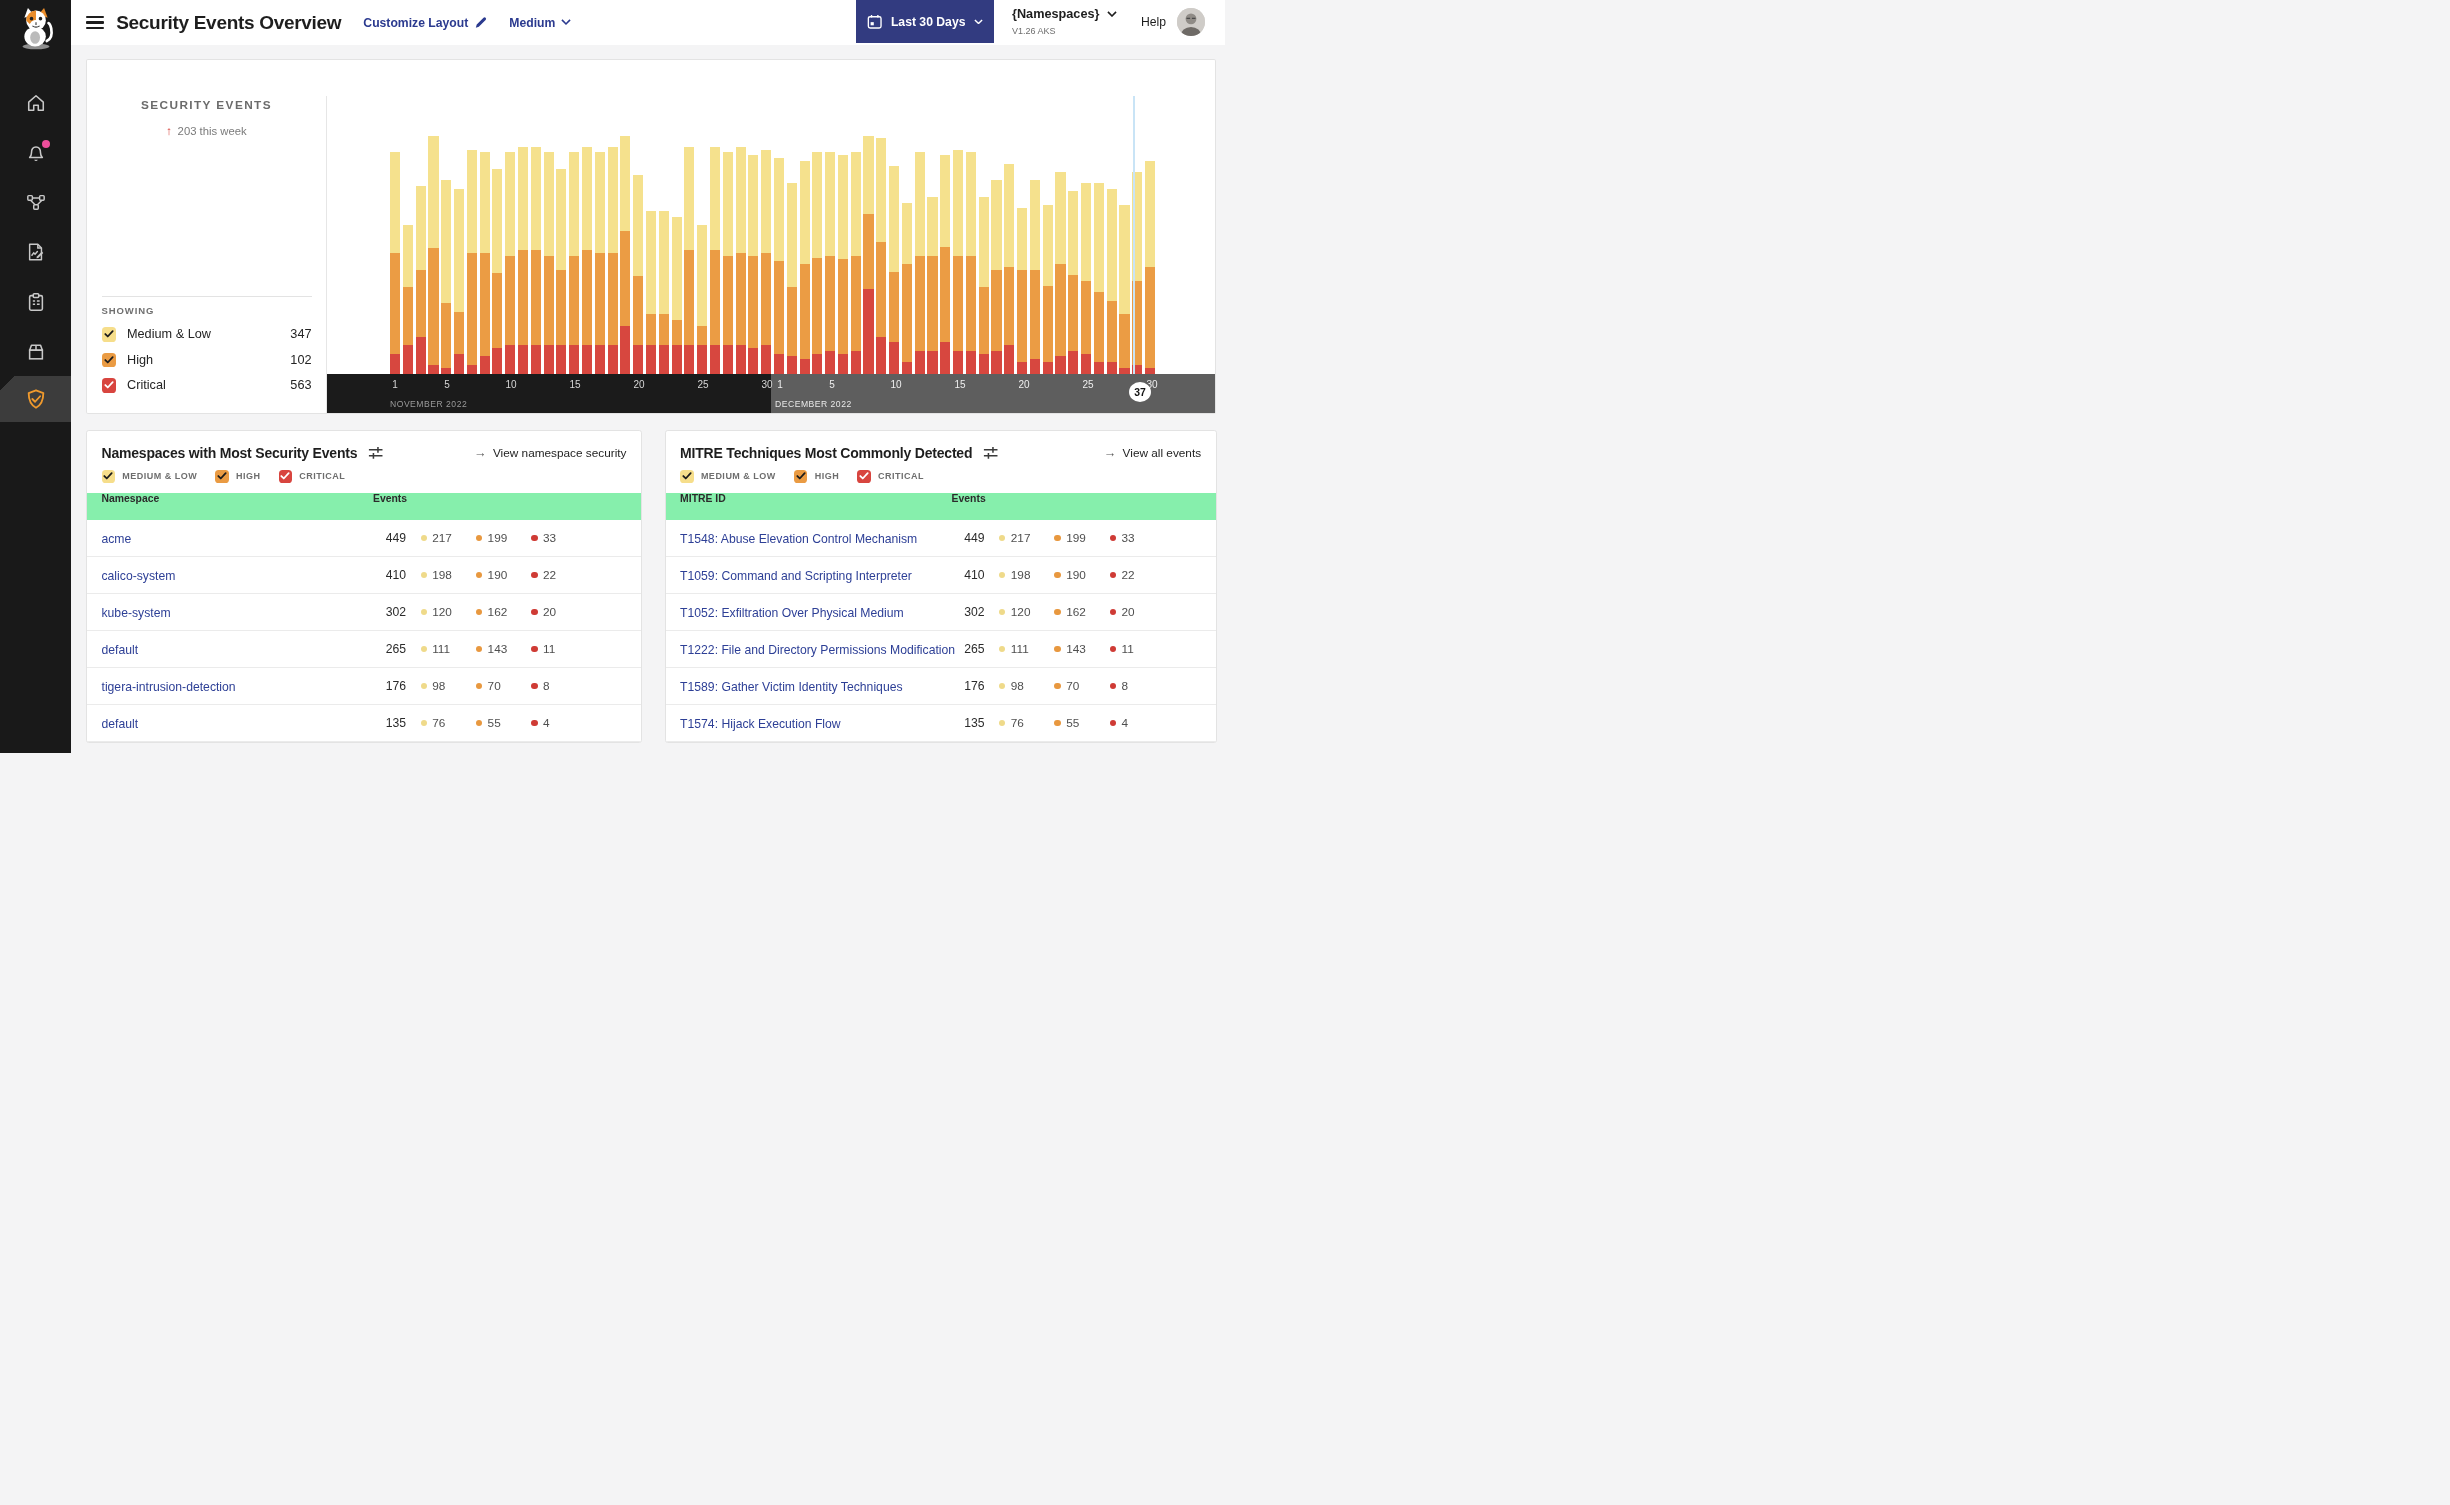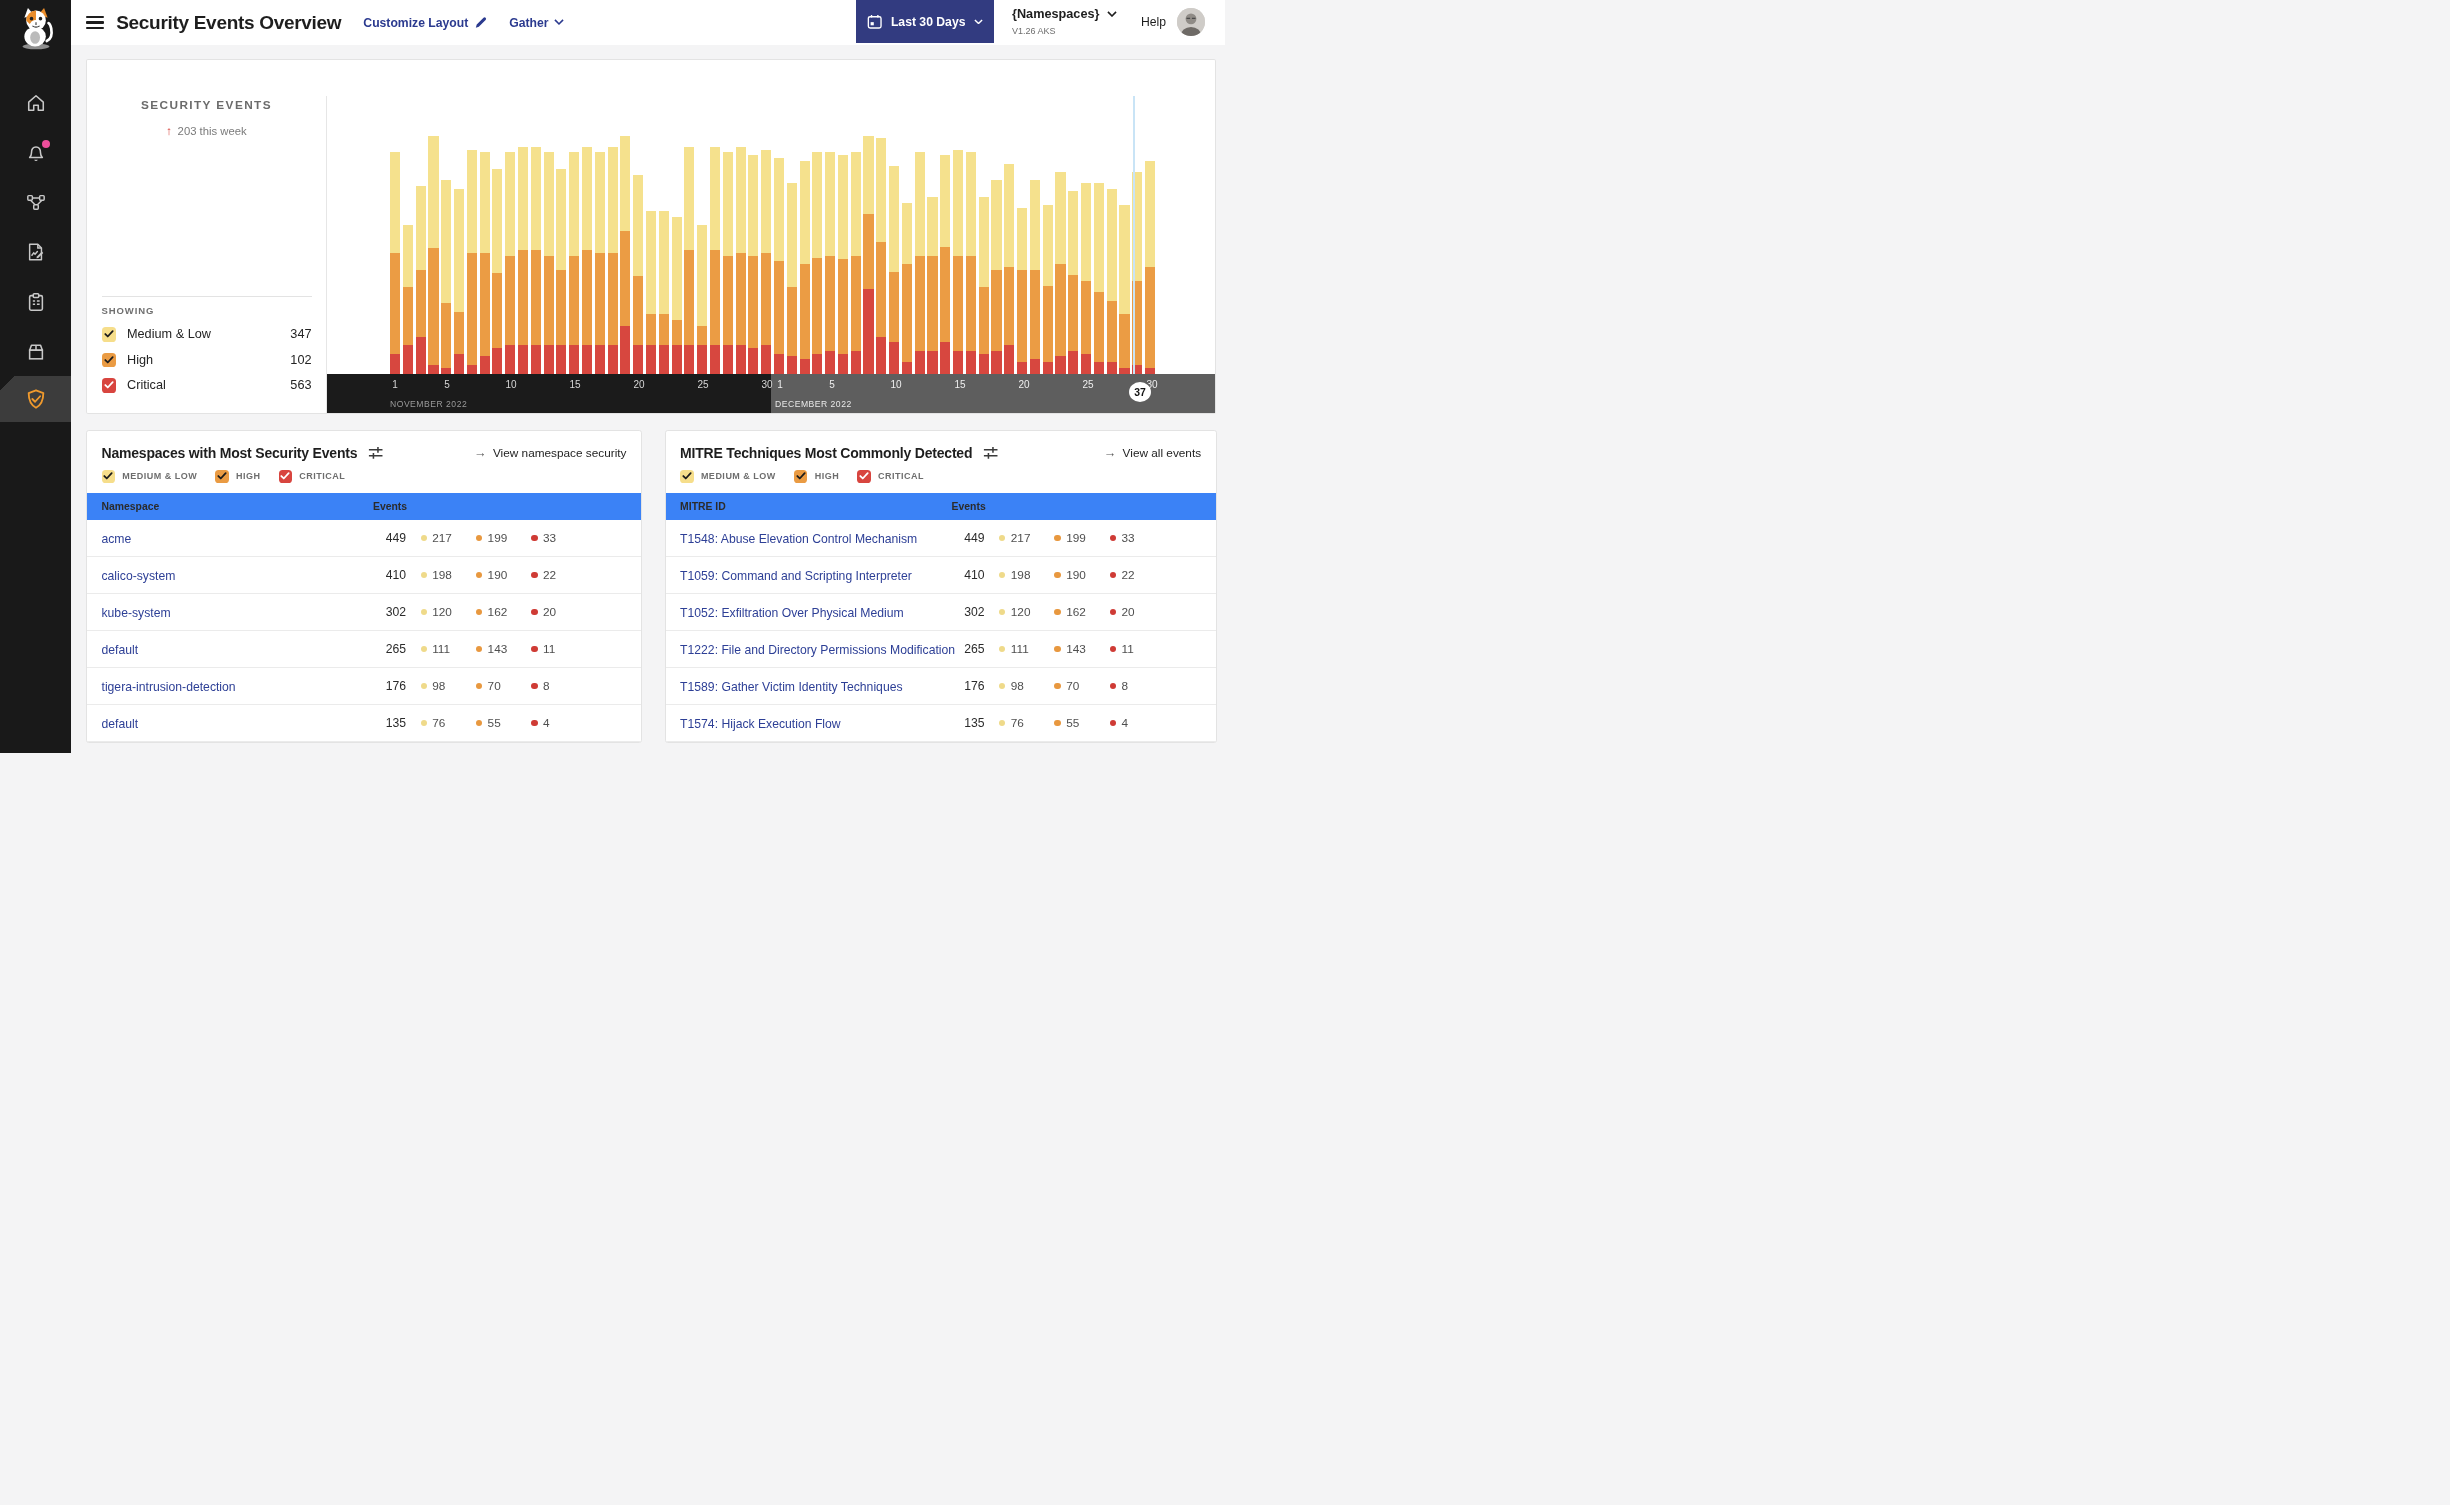--- a/index.html
+++ b/index.html
@@ -76,21 +76,21 @@
   .card-l { width:556px; } .card-r { width:552px; }
   .card-head { padding:13.6px 14.5px 10px; }
   .card-title-row { display:flex; align-items:center; gap:11px; }
   .card-title { font-size:14px; font-weight:bold; letter-spacing:-0.2px; }
   .card-link { margin-left:auto; font-size:11.8px; color:#242424; cursor:pointer; display:flex; align-items:center; gap:6.3px; }
   .card-link .arr { font-size:12.7px; color:#555; }
   .filters { display:flex; align-items:center; gap:18px; margin-top:9px; }
   .filter { display:flex; align-items:center; gap:7.2px; cursor:pointer; }
   .filter .cbx { width:13.6px; height:13.6px; }
   .filter-label { font-size:9px; font-weight:bold; letter-spacing:0.5px; color:#6E6E6E; }
-  .thead { height:27px; background:#3b82f6; display:flex; align-items:center; font-size:10.4px; font-weight:bold; color:#2B2B2B; }
+  .thead { height:27px; background:#86efac; display:flex; align-items:flex-start; font-size:10.4px; font-weight:bold; color:#2B2B2B; }
   .col1 { width:286px; padding-left:14.5px; flex:none; }
   .col2 { flex:1; display:flex; align-items:center; }
   .trow { height:37px; display:flex; align-items:center; border-bottom:0.9px solid #EBEBEB; }
   .row-link { font-size:12.2px; color:#2D3F96; cursor:pointer; white-space:nowrap; }
   .row-total { width:33px; text-align:right; font-size:12.2px; color:#2B2B2B; margin-right:14.5px; flex:none; }
   .dotgrp { display:flex; align-items:center; margin-right:15.4px; min-width:40px; }
   .dot { width:6.3px; height:6.3px; border-radius:50%; flex:none; }
   .dotval { font-size:11.8px; color:#4F4F4F; margin-left:5.4px; }
 
   svg { display:block; }
@@ -176,21 +176,21 @@
         <div></div>
       </div>
     <div class="page-title">Security Events Overview</div>
     <div class="hdr-link">
       <span>Customize Layout</span>
       <svg width="13.6" height="13.6" viewBox="0 0 15 15">
         <path d="M2 13 L3 9.5 L10.5 2 a1.6 1.6 0 0 1 2.3 2.3 L5.3 11.8 Z" fill="#2B3A8F"></path>
       </svg>
     </div>
     <div class="hdr-link">
-      <span>Gather</span>
+      <span>Medium</span>
       <svg width="10" height="6.3" viewBox="0 0 11 7" fill="none" stroke="#2B3A8F" stroke-width="1.8">
         <path d="M1 1 L5.5 5.5 L10 1"></path>
       </svg>
     </div>
     <div class="spacer"></div>
     <div class="date-btn">
       <svg width="15.4" height="15.4" viewBox="0 0 17 17" fill="none" stroke="#fff" stroke-width="1.5">
         <rect x="1.5" y="3" width="14" height="12.5" rx="2"></rect>
         <path d="M5 1 V4 M12 1 V4"></path>
         <rect x="4" y="9" width="3.5" height="3.5" fill="#fff" stroke="none"></rect>

